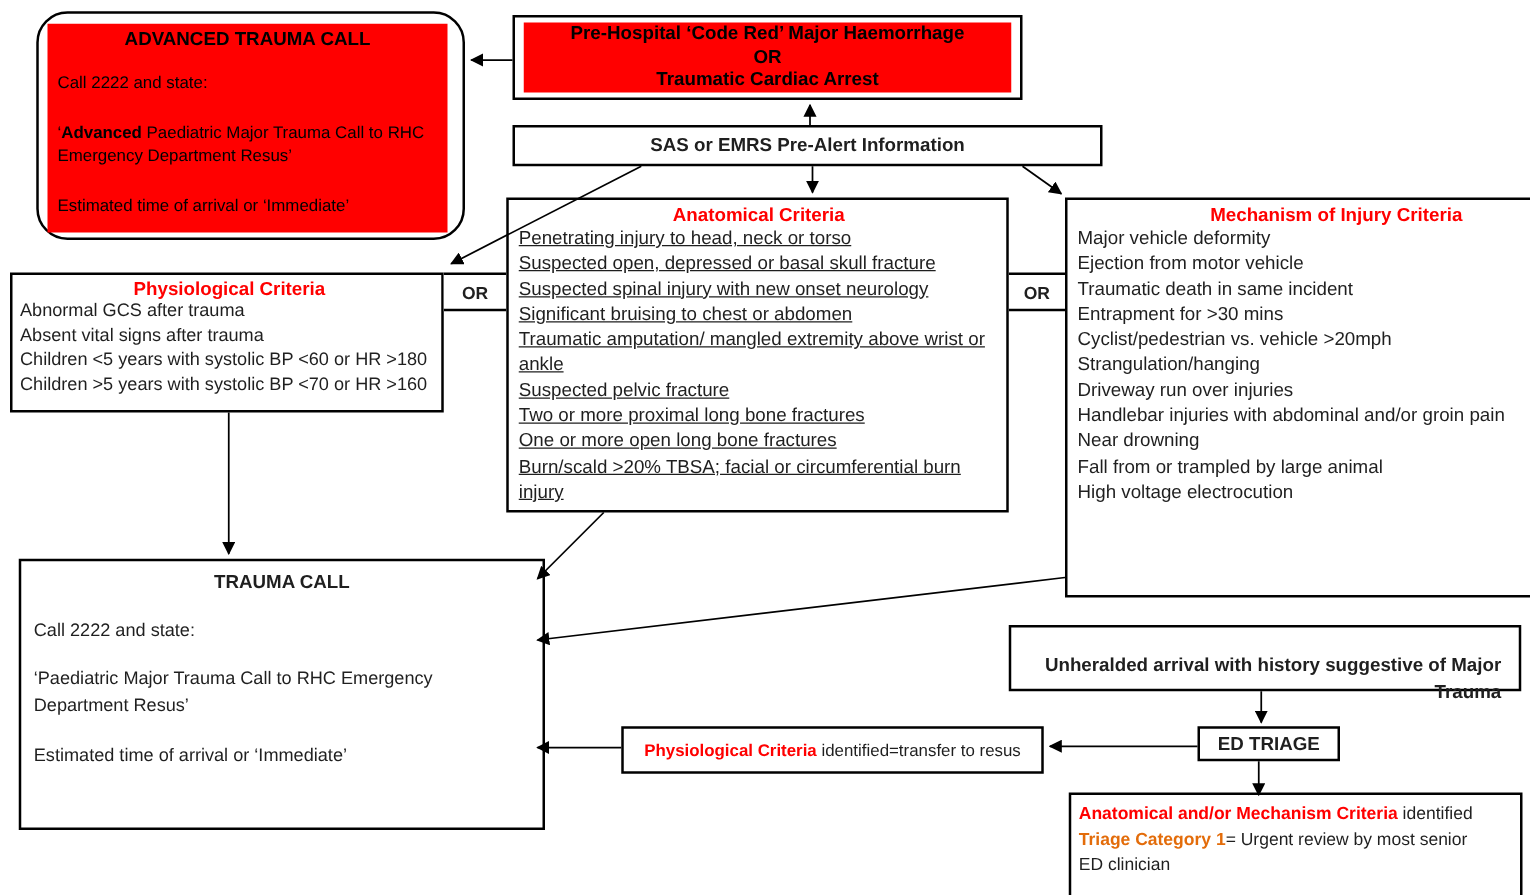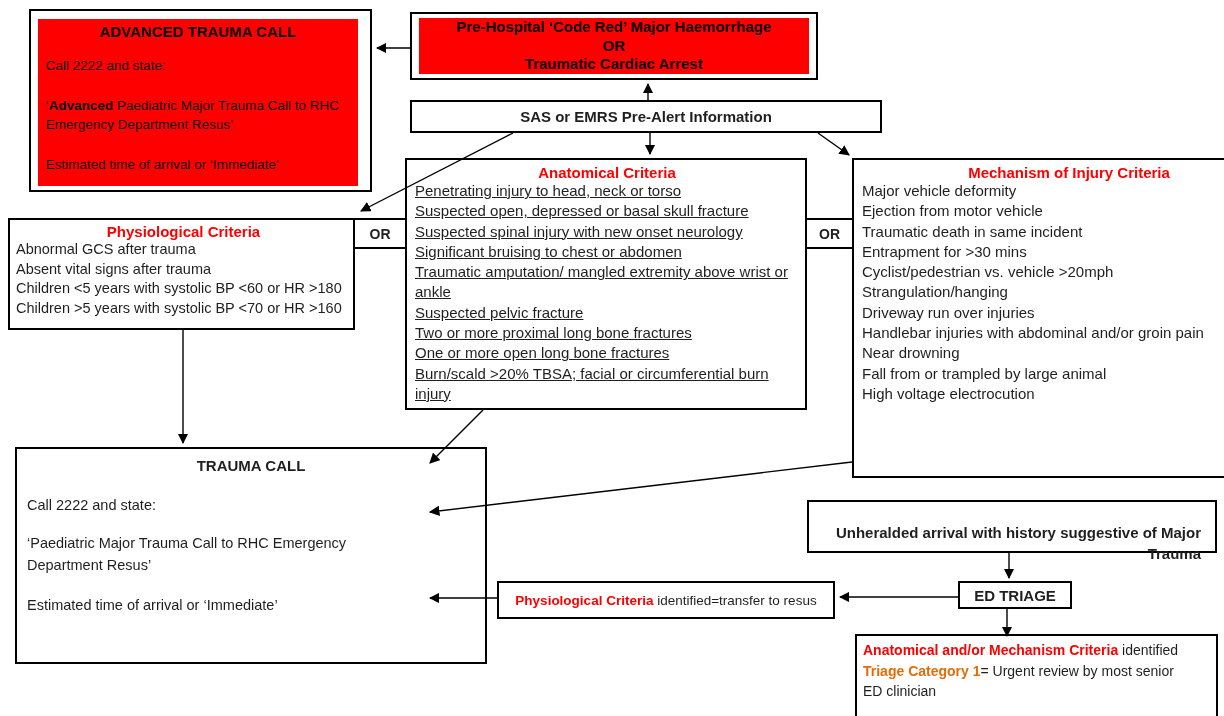--- a/index.html
+++ b/index.html
@@ -5,21 +5,21 @@
   html,body { margin:0; padding:0; background:#fff; }
   .canvas {
     position:relative; width:1224px; height:716px; background:#fff;
     font-family:"Liberation Sans", sans-serif; color:#1f1f1f; overflow:hidden;
   }
   .box { position:absolute; background:#fff; border:2px solid #000; box-sizing:border-box; }
   .red-title { color:var(--criteria-red,#f00); font-weight:bold; font-size:15px; text-align:center; }
   .flexc { display:flex; align-items:center; justify-content:center; }
 
   
-  #advanced { left:29px; top:9px; width:343px; height:183px; }
+  #advanced { left:29px; top:9px; width:343px; height:183px;border-radius:25px; }
   #advanced .redfill { position:absolute; left:7px; top:8px; right:12px; bottom:4px;
     background:var(--alert-red,#f00); padding:4px 8px; box-sizing:border-box; }
   #advanced .box-title { font-size:15px; font-weight:bold; text-align:center; color:#000; }
   #advanced p { font-size:13.5px; line-height:19px; margin:0; color:#000; }
   #advanced .p1 { margin-top:16px; }
   #advanced .p2 { margin-top:21px; }
   #advanced .p3 { margin-top:21px; }
 
   
   #prehospital { left:410px; top:12px; width:408px; height:68px; }
@@ -39,21 +39,21 @@
   #physiological { left:8px; top:218px; width:347px; height:112px; padding:3px 2px 0 6px; }
   #physiological .item { font-size:14.5px; line-height:19.5px; }
 
   
   .or-cell { position:absolute; border-top:2px solid #000; border-bottom:2px solid #000;
     font-weight:bold; font-size:14px; background:#fff; box-sizing:border-box; }
   #or-left  { left:355px; top:218px; width:50px; height:31px; }
   #or-right { left:807px; top:218px; width:45px; height:31px; }
 
   
-  #trauma { left:15px; top:447px; width:472px; height:217px; padding:8px 10px; }
+  #trauma { left:15px; top:447px; width:421px; height:217px; padding:8px 10px; }
   #trauma .box-title { font-size:15px; font-weight:bold; text-align:center; }
   #trauma p { font-size:14.5px; line-height:22px; margin:0; }
   #trauma .p1 { margin-top:20px; }
   #trauma .p2 { margin-top:16px; max-width:345px; }
   #trauma .p3 { margin-top:18px; }
 
   
   #unheralded { left:807px; top:500px; width:410px; height:53px; padding:20px 14px;
     font-weight:bold; font-size:15px; text-align:right; line-height:21px; }
   #edtriage { left:958px; top:581px; width:114px; height:28px; font-weight:bold; font-size:15px; }

